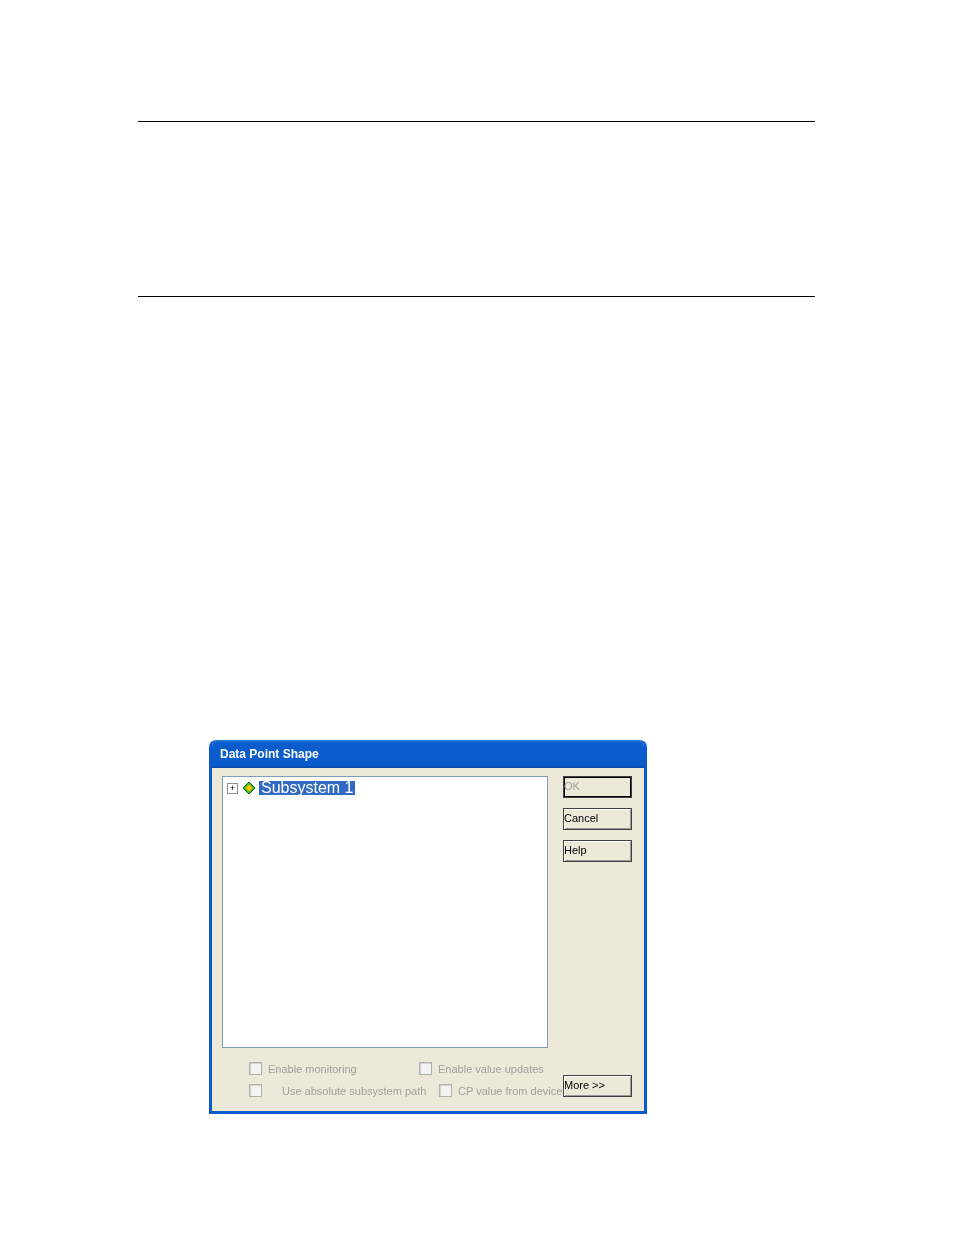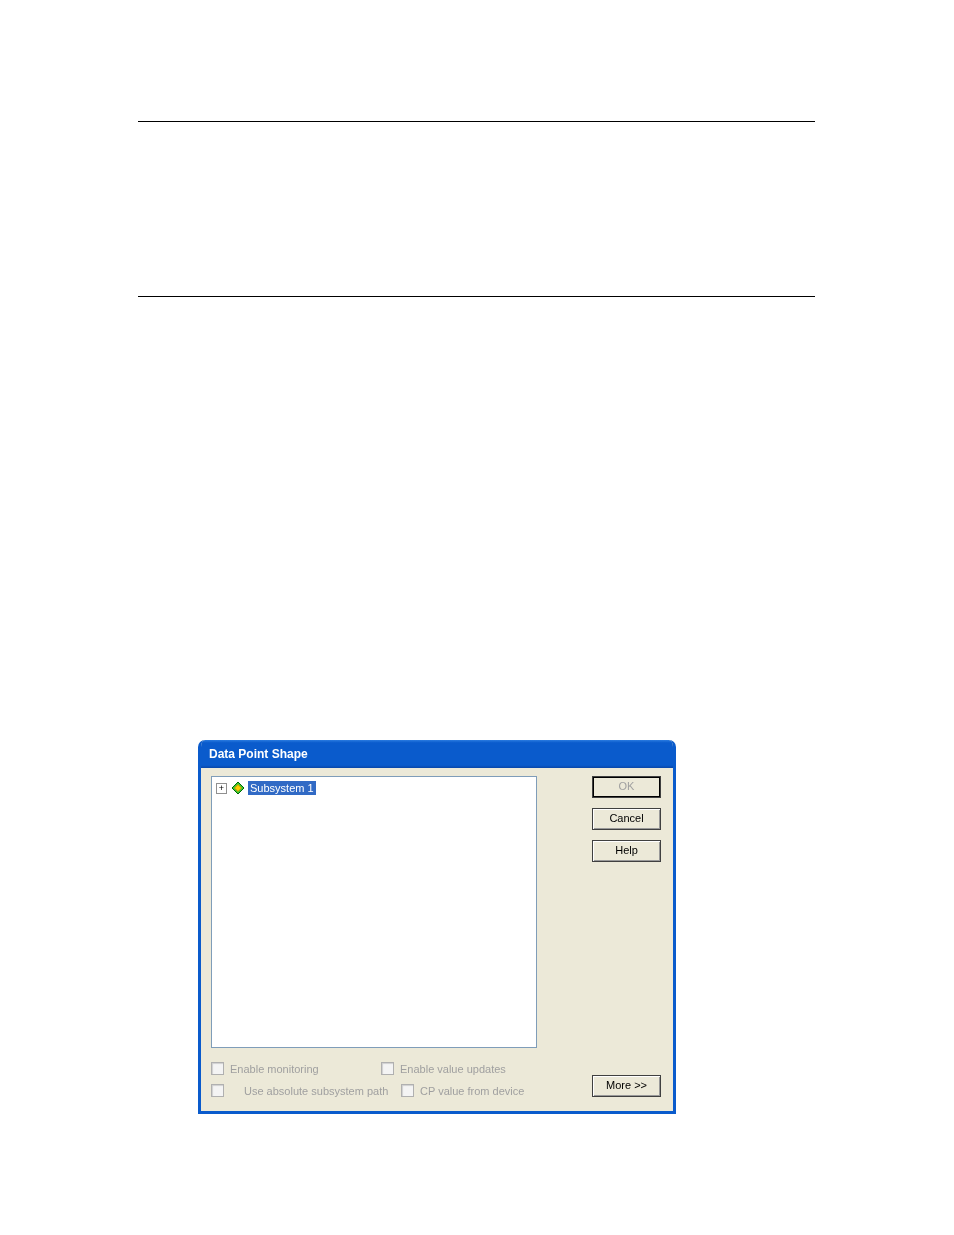--- a/index.html
+++ b/index.html
@@ -21,23 +21,23 @@
     .hr-mid {
       position: absolute;
       left: 138px;
       top: 296px;
       width: 677px;
       height: 1px;
       background: #000;
     }
     .dialog {
       position: absolute;
-      left: 198px;
+      left: 209px;
       top: 740px;
-      width: 478px;
+      width: 438px;
       height: 374px;
       background: #ece9d8;
       border: 3px solid #0a5bcc;
       border-top: none;
       border-radius: 7px 7px 0 0;
       overflow: hidden;
     }
     .titlebar {
       height: 28px;
       background: linear-gradient(to bottom, #2a7be0 0%, #0a5bcc 10%, #0a5bcc 90%, #0946a8 100%);
@@ -89,31 +89,31 @@
       width: 14px;
       height: 14px;
       margin-right: 3px;
       position: relative;
     }
     .tree-icon svg { display: block; }
     .tree-label {
       background: #316ac5;
       color: #fff;
       padding: 0 2px;
-      font-size: 11px;
+      font-size: 16px;
       line-height: 14px;
     }
     .btn {
       position: absolute;
       width: 69px;
       height: 22px;
       background: #ece9d8;
       border: 1px solid #404040;
       font-size: 11px;
-      text-align: center;
+      text-align: left;
       line-height: 18px;
       box-shadow: 1px 1px 0 #fff inset, -1px -1px 0 #999 inset;
       cursor: pointer;
     }
     .btn.default {
       border: 1px solid #404040;
       box-shadow: 0 0 0 1px #000 inset, 1px 1px 0 #fff inset, -1px -1px 0 #999 inset;
     }
     .btn.disabled {
       color: #a0a0a0;
@@ -121,20 +121,21 @@
     .btn-ok { right: 12px; top: 8px; }
     .btn-cancel { right: 12px; top: 40px; }
     .btn-help { right: 12px; top: 72px; }
     .btn-more { right: 12px; bottom: 14px; margin-left: 20px; }
     .check-row {
       position: absolute;
       display: flex;
       align-items: center;
       font-size: 11px;
       color: #a0a0a0;
+      margin-left: 27px;
     }
     .checkbox {
       width: 13px;
       height: 13px;
       border: 1px solid #b0b0b0;
       background: #f4f4f4;
       margin-right: 6px;
       box-shadow: inset 1px 1px 1px rgba(0,0,0,0.15);
     }
     .ck1 { left: 10px; bottom: 36px; }

